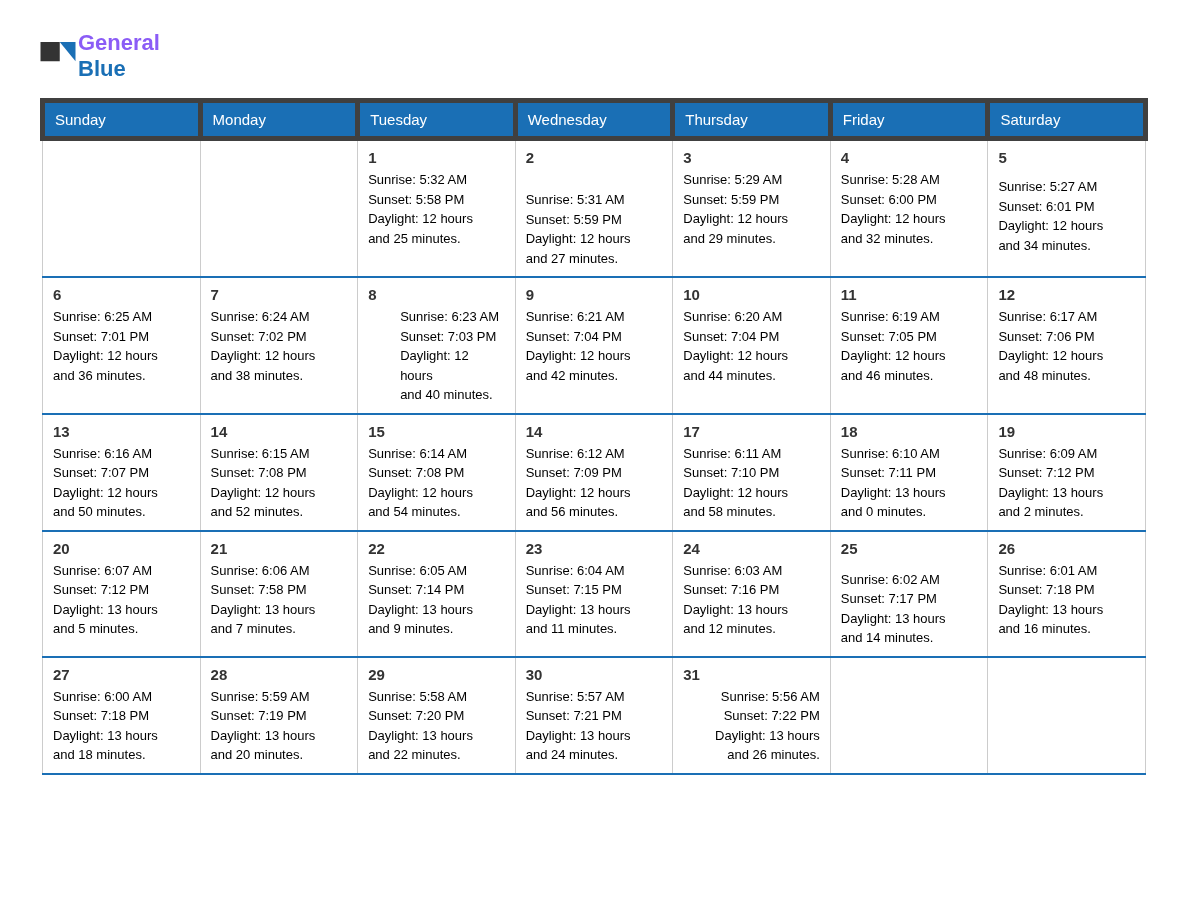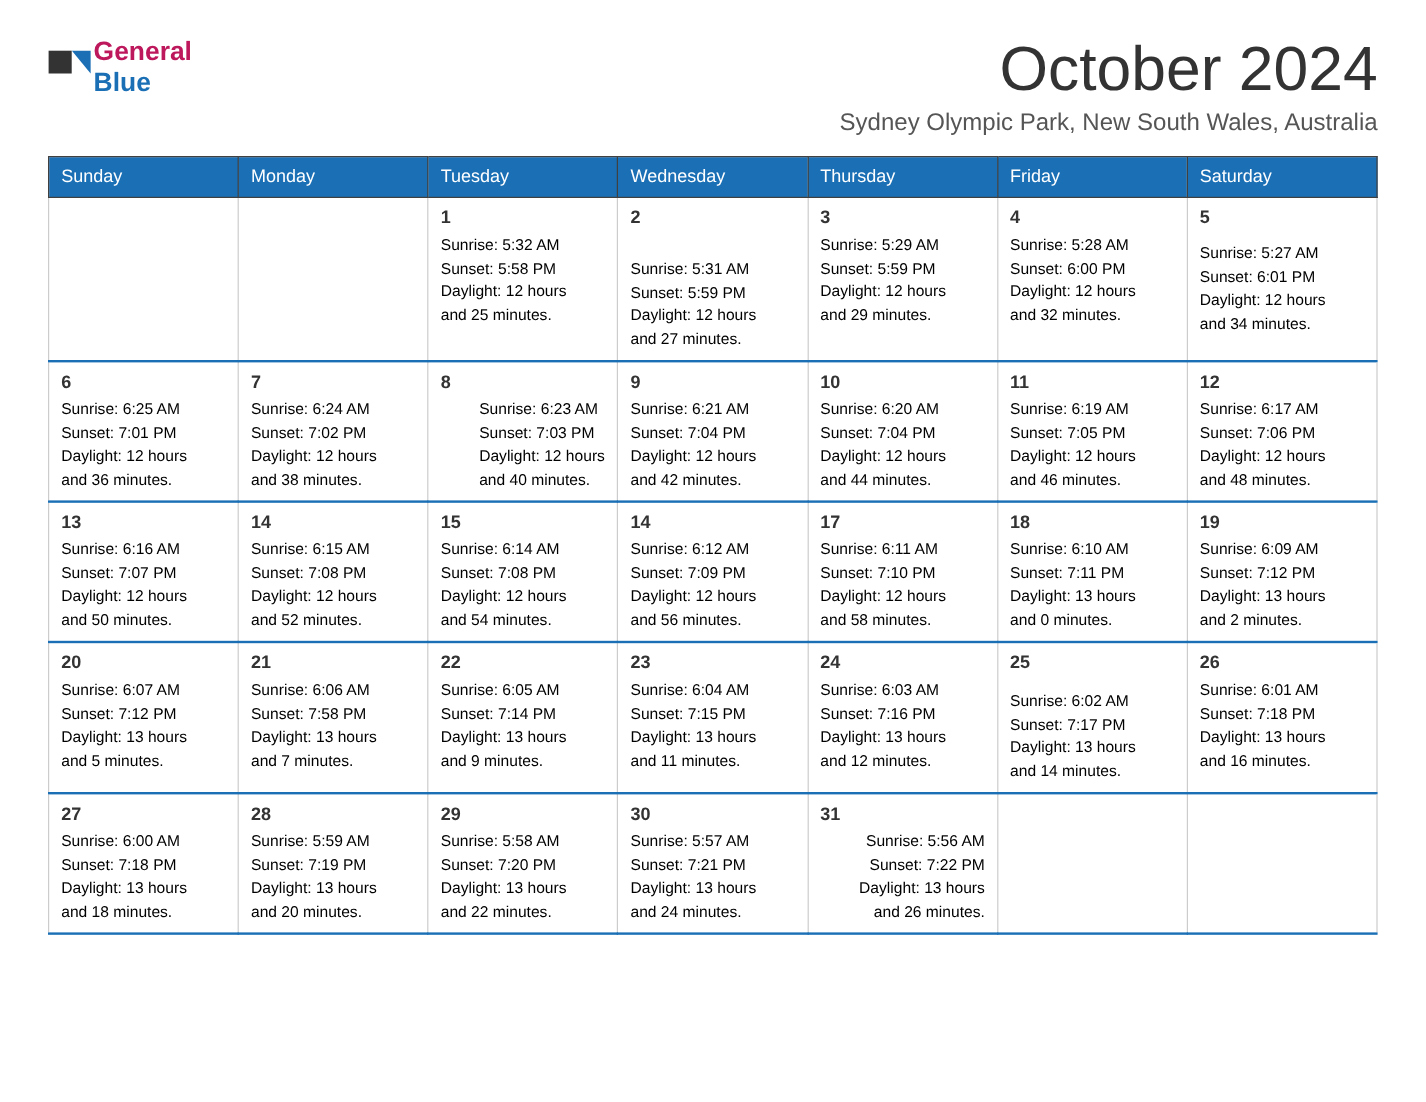--- a/index.html
+++ b/index.html
@@ -16,21 +16,21 @@
       align-items: flex-start;
       margin-bottom: 10px;
     }
     .logo {
       display: flex;
       align-items: center;
       font-size: 22px;
       font-weight: bold;
       color: #333;
     }
-    .logo-general { color: #be185d; }
+    .logo-general { color: #8b5cf6; }
     .logo-blue { color: #1a6fb5; }
     .logo-icon {
       width: 36px;
       height: 28px;
       margin-right: 2px;
       position: relative;
       display: inline-block;
     }
     .title-block {
       text-align: right;
@@ -51,21 +51,21 @@
       border-collapse: collapse;
       margin-top: 16px;
     }
     .calendar th {
       background-color: #1a6fb5;
       color: #fff;
       padding: 8px 10px;
       font-size: 15px;
       font-weight: normal;
       text-align: left;
-      border: 1px solid #404040;
+      border: 5px solid #404040;
     }
     .calendar td {
       vertical-align: top;
       padding: 8px 10px;
       border: 1px solid #ccc;
       font-size: 13px;
       color: #333;
       width: 14.28%;
       min-height: 90px;
     }
@@ -94,24 +94,20 @@
     <svg class="logo-icon" width="40" height="32" viewBox="0 0 40 32">
 
       <rect x="0" y="0" width="22" height="22" fill="#333"></rect>
       <polygon points="22,0 40,0 40,22" fill="#1a6fb5"></polygon>
     </svg>
     <span>
       <span class="logo-general">General</span><br>
       <span class="logo-blue">Blue</span>
     </span>
   </div>
-  <div class="title-block">
-    <div class="month-title">October 2024</div>
-    <div class="location">Sydney Olympic Park, New South Wales, Australia</div>
-  </div>
 </div>
 
 <table class="calendar">
   <thead>
     <tr>
     <th>Sunday</th>
         <th>Monday</th>
         <th>Tuesday</th>
         <th>Wednesday</th>
         <th>Thursday</th>

